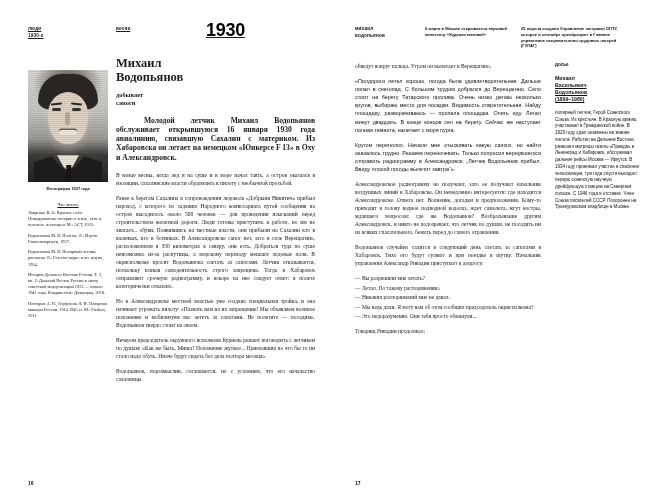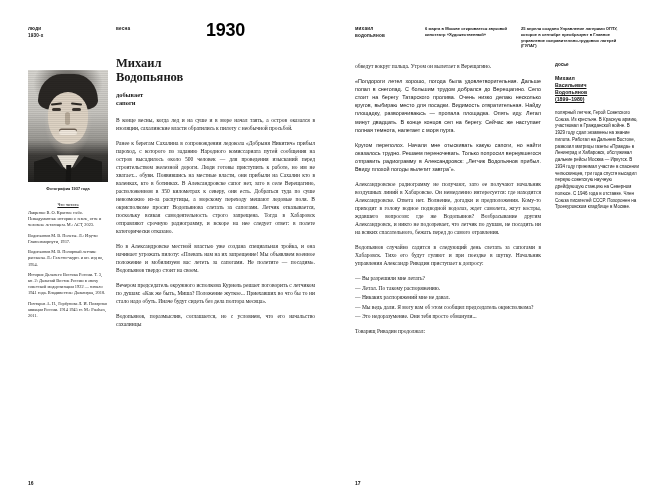--- a/index.html
+++ b/index.html
@@ -7,21 +7,21 @@
     width:658px;height:500px;background:#ffffff;
     font-family:"Liberation Serif", serif;
     color:#1a1a1a;overflow:hidden;position:relative;
   }
   .spread{display:flex;width:658px;height:500px;}
   .page{position:relative;height:500px;box-sizing:border-box;}
   .page-left{width:329px;padding:26px 14px 0 28px;}
   .page-right{width:329px;padding:26px 14px 0 26px;}
 
   
-  .runhead-row{display:flex;align-items:flex-start;height:30px;}
+  .runhead-row{display:flex;align-items:flex-start;height:30px;text-decoration:underline;}
   .runhead{
     font-family:"Liberation Sans", sans-serif;
     font-size:4.6px;font-weight:700;line-height:1.5;
     letter-spacing:.2px;color:#111;text-transform:lowercase;
   }
   .rh-left{width:88px;flex:0 0 88px;}
   .rh-mid{width:90px;flex:0 0 90px;}
   .year{
     font-family:"Liberation Sans", sans-serif;
     font-size:18px;font-weight:700;letter-spacing:-.3px;
@@ -198,20 +198,21 @@
         <div class="biblio">Водопьянов М. В. Полярный летчик: рассказы. Л.: Газетно-журн. и кн. изд во, 1954.</div>
         <div class="biblio">История Дальнего Востока России. Т. 3, кн. 2: Дальний Восток России в эпоху советской модернизации 1922 — начало 1941 года. Владивосток: Дальнаука, 2018.</div>
         <div class="biblio">Почтарев А. Н., Горбунова Л. И. Полярная авиация России. 1914 1945 гг. М.: Paulsen, 2011.</div>
       </div>
 
       <div class="col-main">
         <h1 class="article-title" style="white-space:pre-line">Михаил
 Водопьянов</h1>
         <div class="article-sub" style="white-space:pre-line">добывает
 сапоги</div>
+        <div class="lede">Молодой летчик Михаил Водопьянов обслуживает открывшуюся 16 января 1930 года авиалинию, связавшую Сахалин с материком. Из Хабаровска он летает на немецком «Юнкерсе F 13» в Оху и Александровск.</div>
 
         <p class="body-p">В конце весны, когда лед и на суше и в море начал таять, а остров оказался в изоляции, сахалинские власти обратились к пилоту с необычной просьбой.</p>
         <p class="body-p">Ранее к берегам Сахалина в сопровождении ледокола «Добрыня Никитич» прибыл пароход, с которого по заданию Народного комиссариата путей сообщения на остров высадилось около 500 человек — для проведения изысканий перед строительством железной дороги. Люди готовы приступить к работе, но им не хватает... обуви. Появившись на местные власти, они прибыли на Сахалин кто в валенках, кто в ботинках. В Александровске сапог нет, зато в селе Верещагино, расположенном в 350 километрах к северу, они есть. Добраться туда по суше невозможно из-за распутицы, а морскому переходу мешают ледовые поля. В окрисполкоме просит Водопьянова слетать за сапогами. Летчик отказывается, поскольку всякая самодеятельность строго запрещена. Тогда в Хабаровск отправляют срочную радиограмму, и вскоре на нее следует ответ: в полете категорически отказано.</p>
         <p class="body-p">Но в Александровске местной властью уже создана специальная тройка, и она начинает угрожать пилоту: «Плевать нам на их запрещение! Мы объявляем военное положение и мобилизуем вас лететь за сапогами. Не полетите — посадим». Водопьянов твердо стоит на своем.</p>
         <p class="body-p">Вечером председатель окружного исполкома Курнель решает поговорить с летчиком по душам: «Как же быть, Миша? Положение жуткое... Приехавших во что бы то ни стало надо обуть. Иначе будут сидеть без дела полтора месяца».</p>
         <p class="body-p">Водопьянов, поразмыслив, соглашается, но с условием, что его начальство сахалинцы</p>
       </div>
     </div>
 
     <div class="folio folio-left">16</div>

